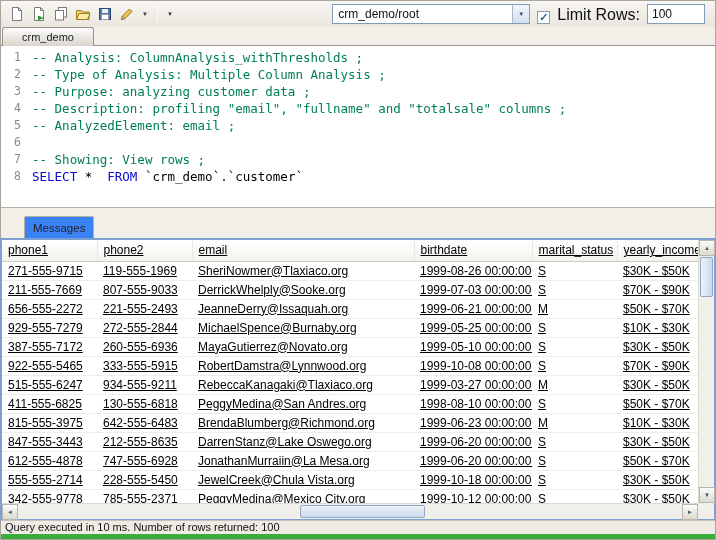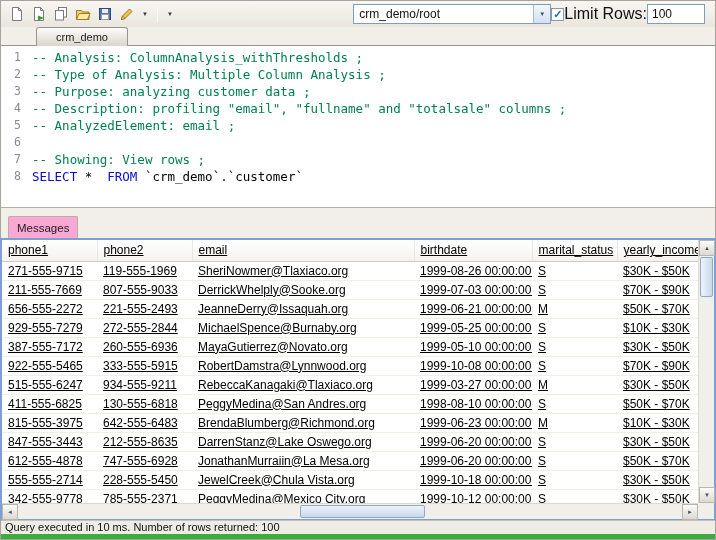--- a/index.html
+++ b/index.html
@@ -14,60 +14,60 @@
 
   
   .toolbar { position:absolute; top:1px; left:1px; right:1px; height:26px;
              display:flex; align-items:center;
              background:linear-gradient(#f8f6f2,#ecc e8e0 0); background:linear-gradient(#f8f6f2,#eae6de); }
   .tb-group { display:flex; align-items:center; gap:2px; padding-left:6px; }
   .tbtn { width:20px; height:20px; border:none; background:transparent; padding:1px;
           display:flex; align-items:center; justify-content:center; cursor:pointer; }
   .caret { font-size:6px; color:#3a3a3a; padding:0 3px; cursor:pointer; }
   .tb-sep { width:1px; height:16px; background:#c6c2b8; border-right:1px solid #fbfaf7; margin:0 4px; }
-  .tb-right { margin-left:auto; display:flex; align-items:center; gap:0; padding-right:10px; }
+  .tb-right { margin-left:auto; display:flex; align-items:flex-end; gap:7px; padding-right:10px; }
   .combo { width:198px; height:20px; background:#fff; border:1px solid #7f9db9;
            display:flex; align-items:center; font-size:12px; color:#111; padding-left:5px; cursor:pointer; }
   .combo-btn { margin-left:auto; width:17px; height:18px; display:flex; align-items:center; justify-content:center;
                background:linear-gradient(#f2f6fb,#d3e0f0); border-left:1px solid #a9b8c8; }
   .combo-btn .cglyph { font-size:6px; color:#33506e; }
   .checkbox { width:13px; height:13px; background:#fff; border:1px solid #8a98a8;
               display:flex; align-items:center; justify-content:center;
               font-size:11px; line-height:11px; color:#2d6b9e; font-weight:bold; cursor:pointer; }
   .limit-label { font-size:16px; color:#111; }
   .limit-input { width:58px; height:20px; border:1px solid #7f9db9; font-size:12px;
                  font-family:"Liberation Sans", sans-serif; padding:0 4px; color:#111; }
 
   
   .editor-tab { position:absolute; top:27px; left:2px; height:19px; min-width:92px;
                 background:linear-gradient(#fdfcfb,#d9d5cb); border:1px solid #98948a; border-bottom:none;
                 border-radius:3px 3px 0 0; display:flex; align-items:center; justify-content:center;
-                font-size:11px; color:#222; padding:0 12px; cursor:pointer; z-index:2;margin-left:34px; }
+                font-size:11px; color:#222; padding:0 12px; cursor:pointer; z-index:2; }
 
   
   .editor { position:absolute; top:45px; left:1px; right:1px; height:163px;
             background:#fff; border-top:1px solid #98948a; border-bottom:1px solid #b4b0a6;
             padding-top:3px; overflow:hidden; cursor:text; }
   .code-line { display:flex; height:17px; line-height:17px;
                font-family:"DejaVu Sans Mono", monospace; font-size:12.5px; white-space:pre; }
   .line-num { width:20px; text-align:right; color:#8a8a8a; margin-right:11px;
               font-size:11.5px; flex:none; }
   .line-content .comment { color:var(--comment-green, #008050); }
   .line-content .kw { color:var(--keyword-blue, #0A0AD0); }
   .line-content .plain { color:#000; }
 
   
   .results-tabs { position:absolute; top:215px; left:1px; right:1px; height:23px;
                   display:flex; align-items:flex-end; padding-left:7px; }
   .rtab { height:22px; display:flex; align-items:center; font-size:11.5px; color:#222;
           padding:0 8px; cursor:pointer; }
   .rtab.active { background:#fdfdfc; border:1px solid #8f8b81; border-bottom:none;
                  border-radius:2px 2px 0 0; }
-  .rtab.plain  { background:#f9a8d4; border:1px solid #b4b0a6; border-bottom:none;
-                 border-radius:2px 2px 0 0; margin-left:0; }
+  .rtab.plain  { background:#3b82f6; border:1px solid #b4b0a6; border-bottom:none;
+                 border-radius:2px 2px 0 0; margin-left:16px; }
   .tab-close { margin-left:7px; font-size:9px; color:#666; padding:1px 2px; cursor:pointer; }
 
   
   .results-panel { position:absolute; top:238px; left:0; right:0; height:283px;
                    background:#fff; border:2px solid var(--focus-border, #7D9FD3); }
   .grid-viewport { position:absolute; left:0; top:0; right:16px; bottom:16px; overflow:hidden; background:#fff;text-decoration:underline; }
   table.grid { border-collapse:collapse; table-layout:fixed; width:696px; font-size:12px; }
   table.grid th { height:21px; font-weight:normal; text-align:left; padding:0 6px;
                   background:linear-gradient(#ffffff,#f3f2ee); color:#000;
                   border-bottom:1px solid #cfccc4; border-right:1px solid #e9e7e0;

